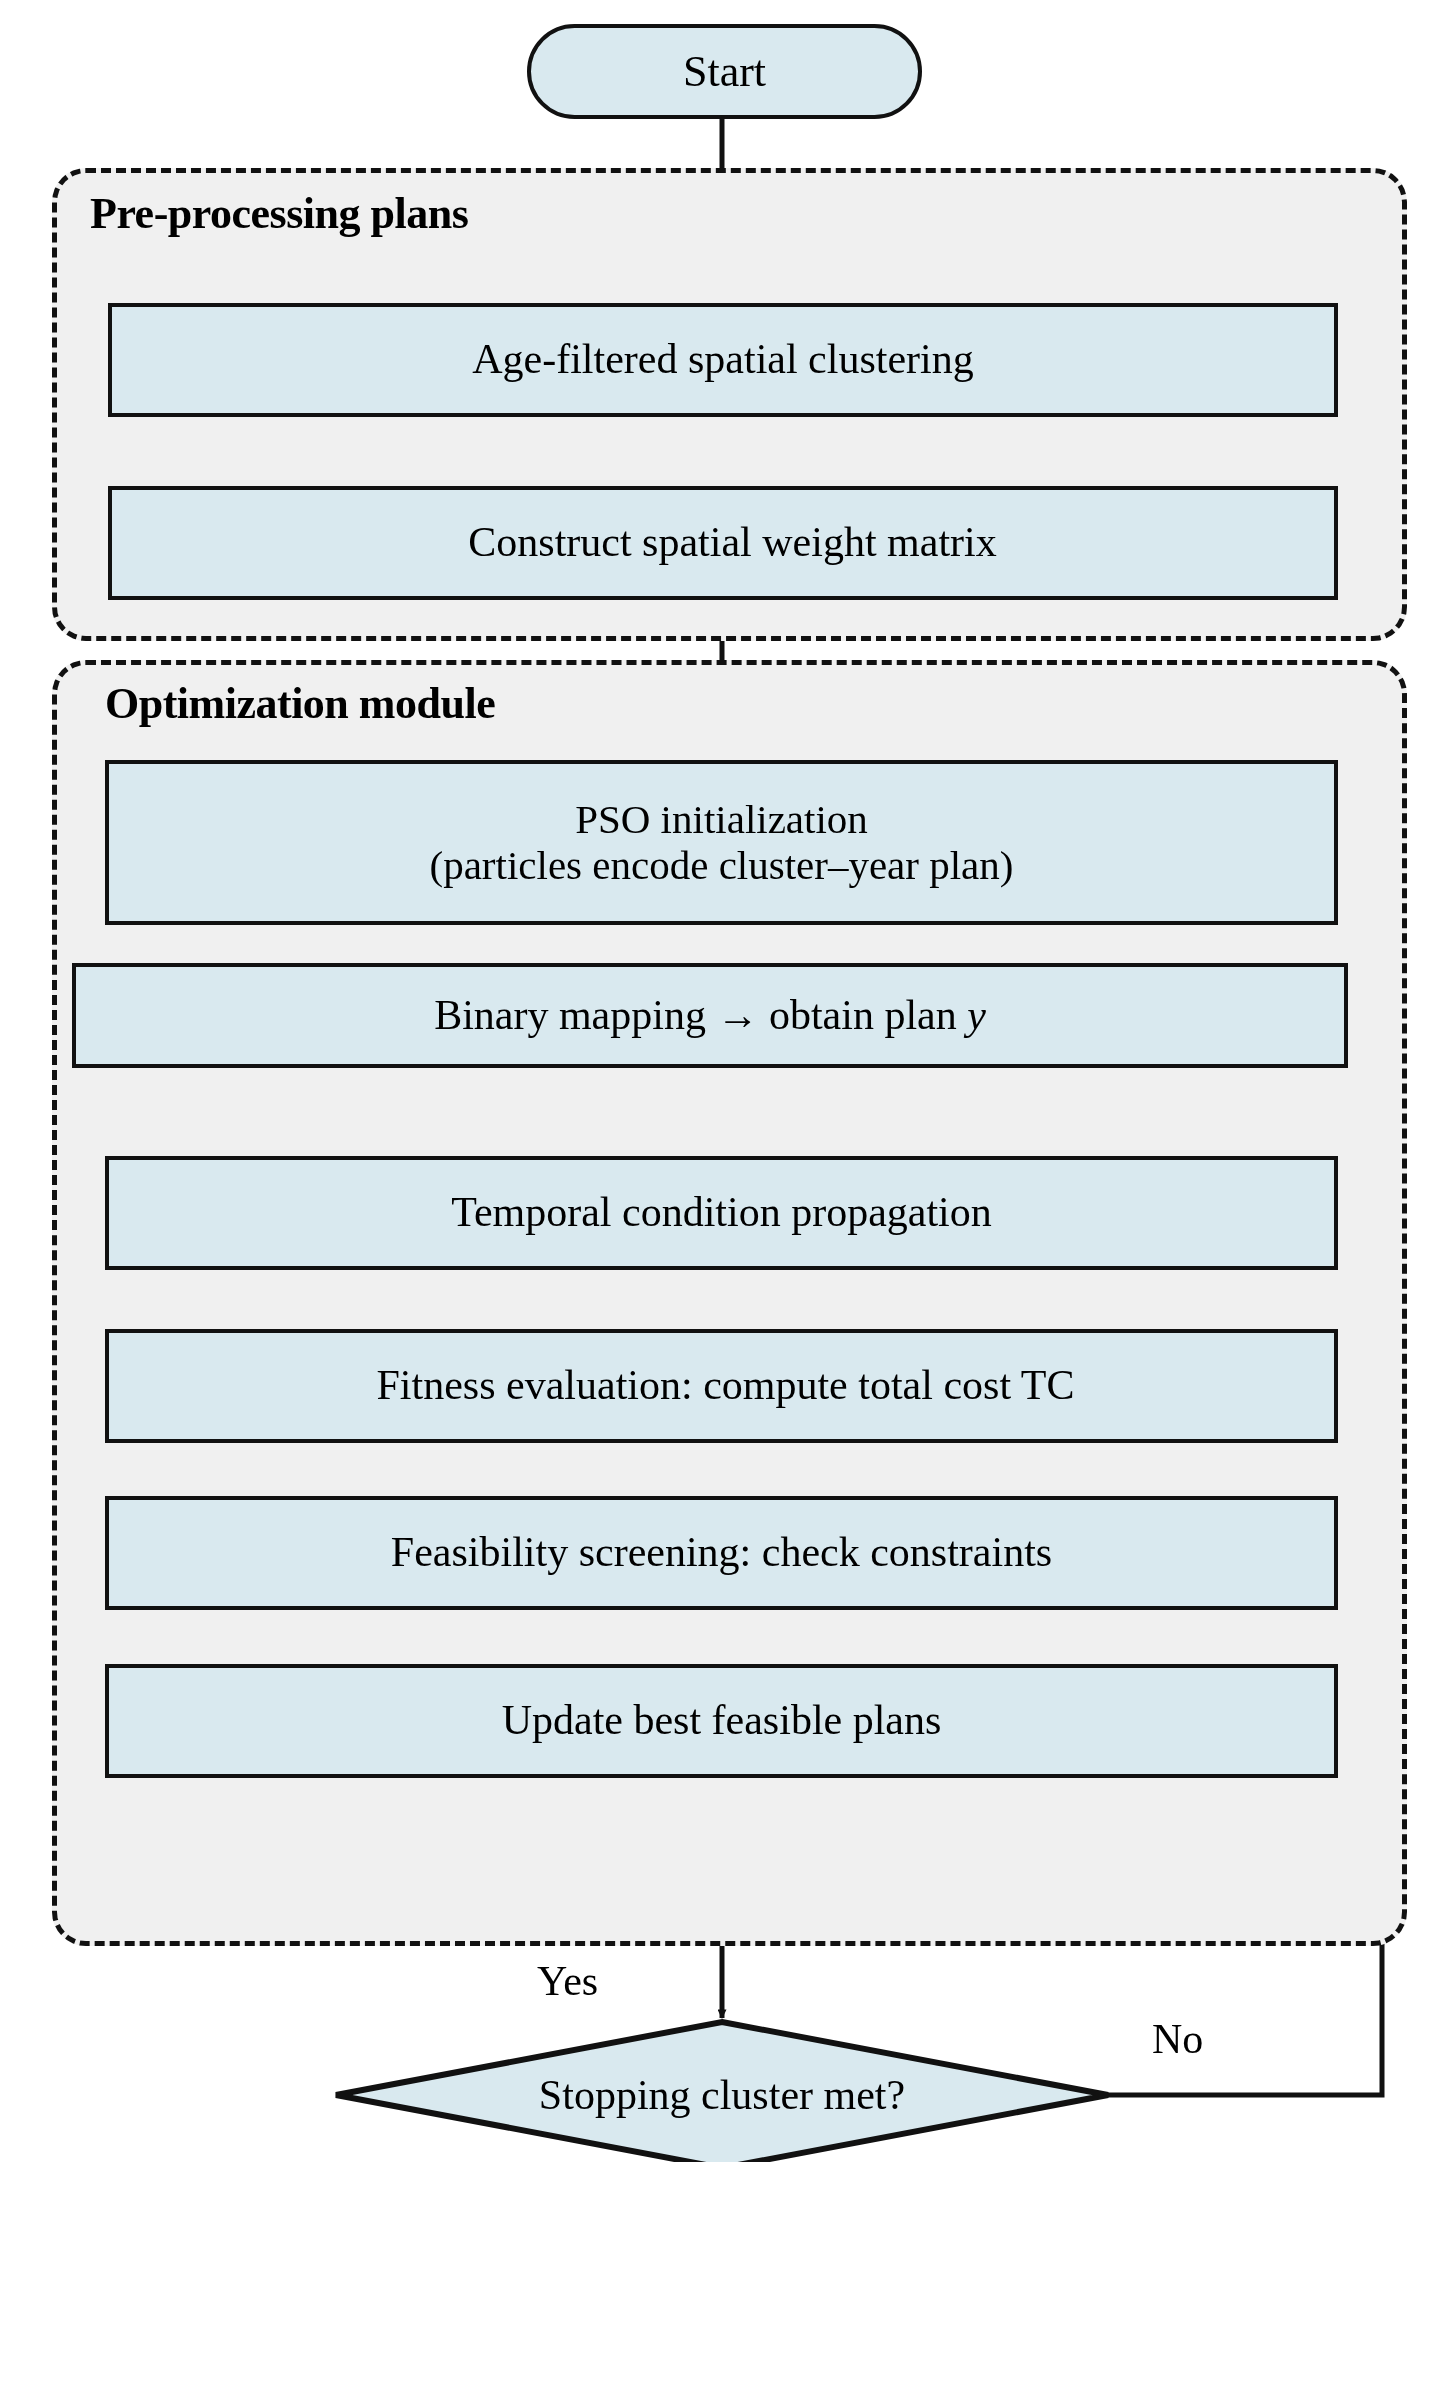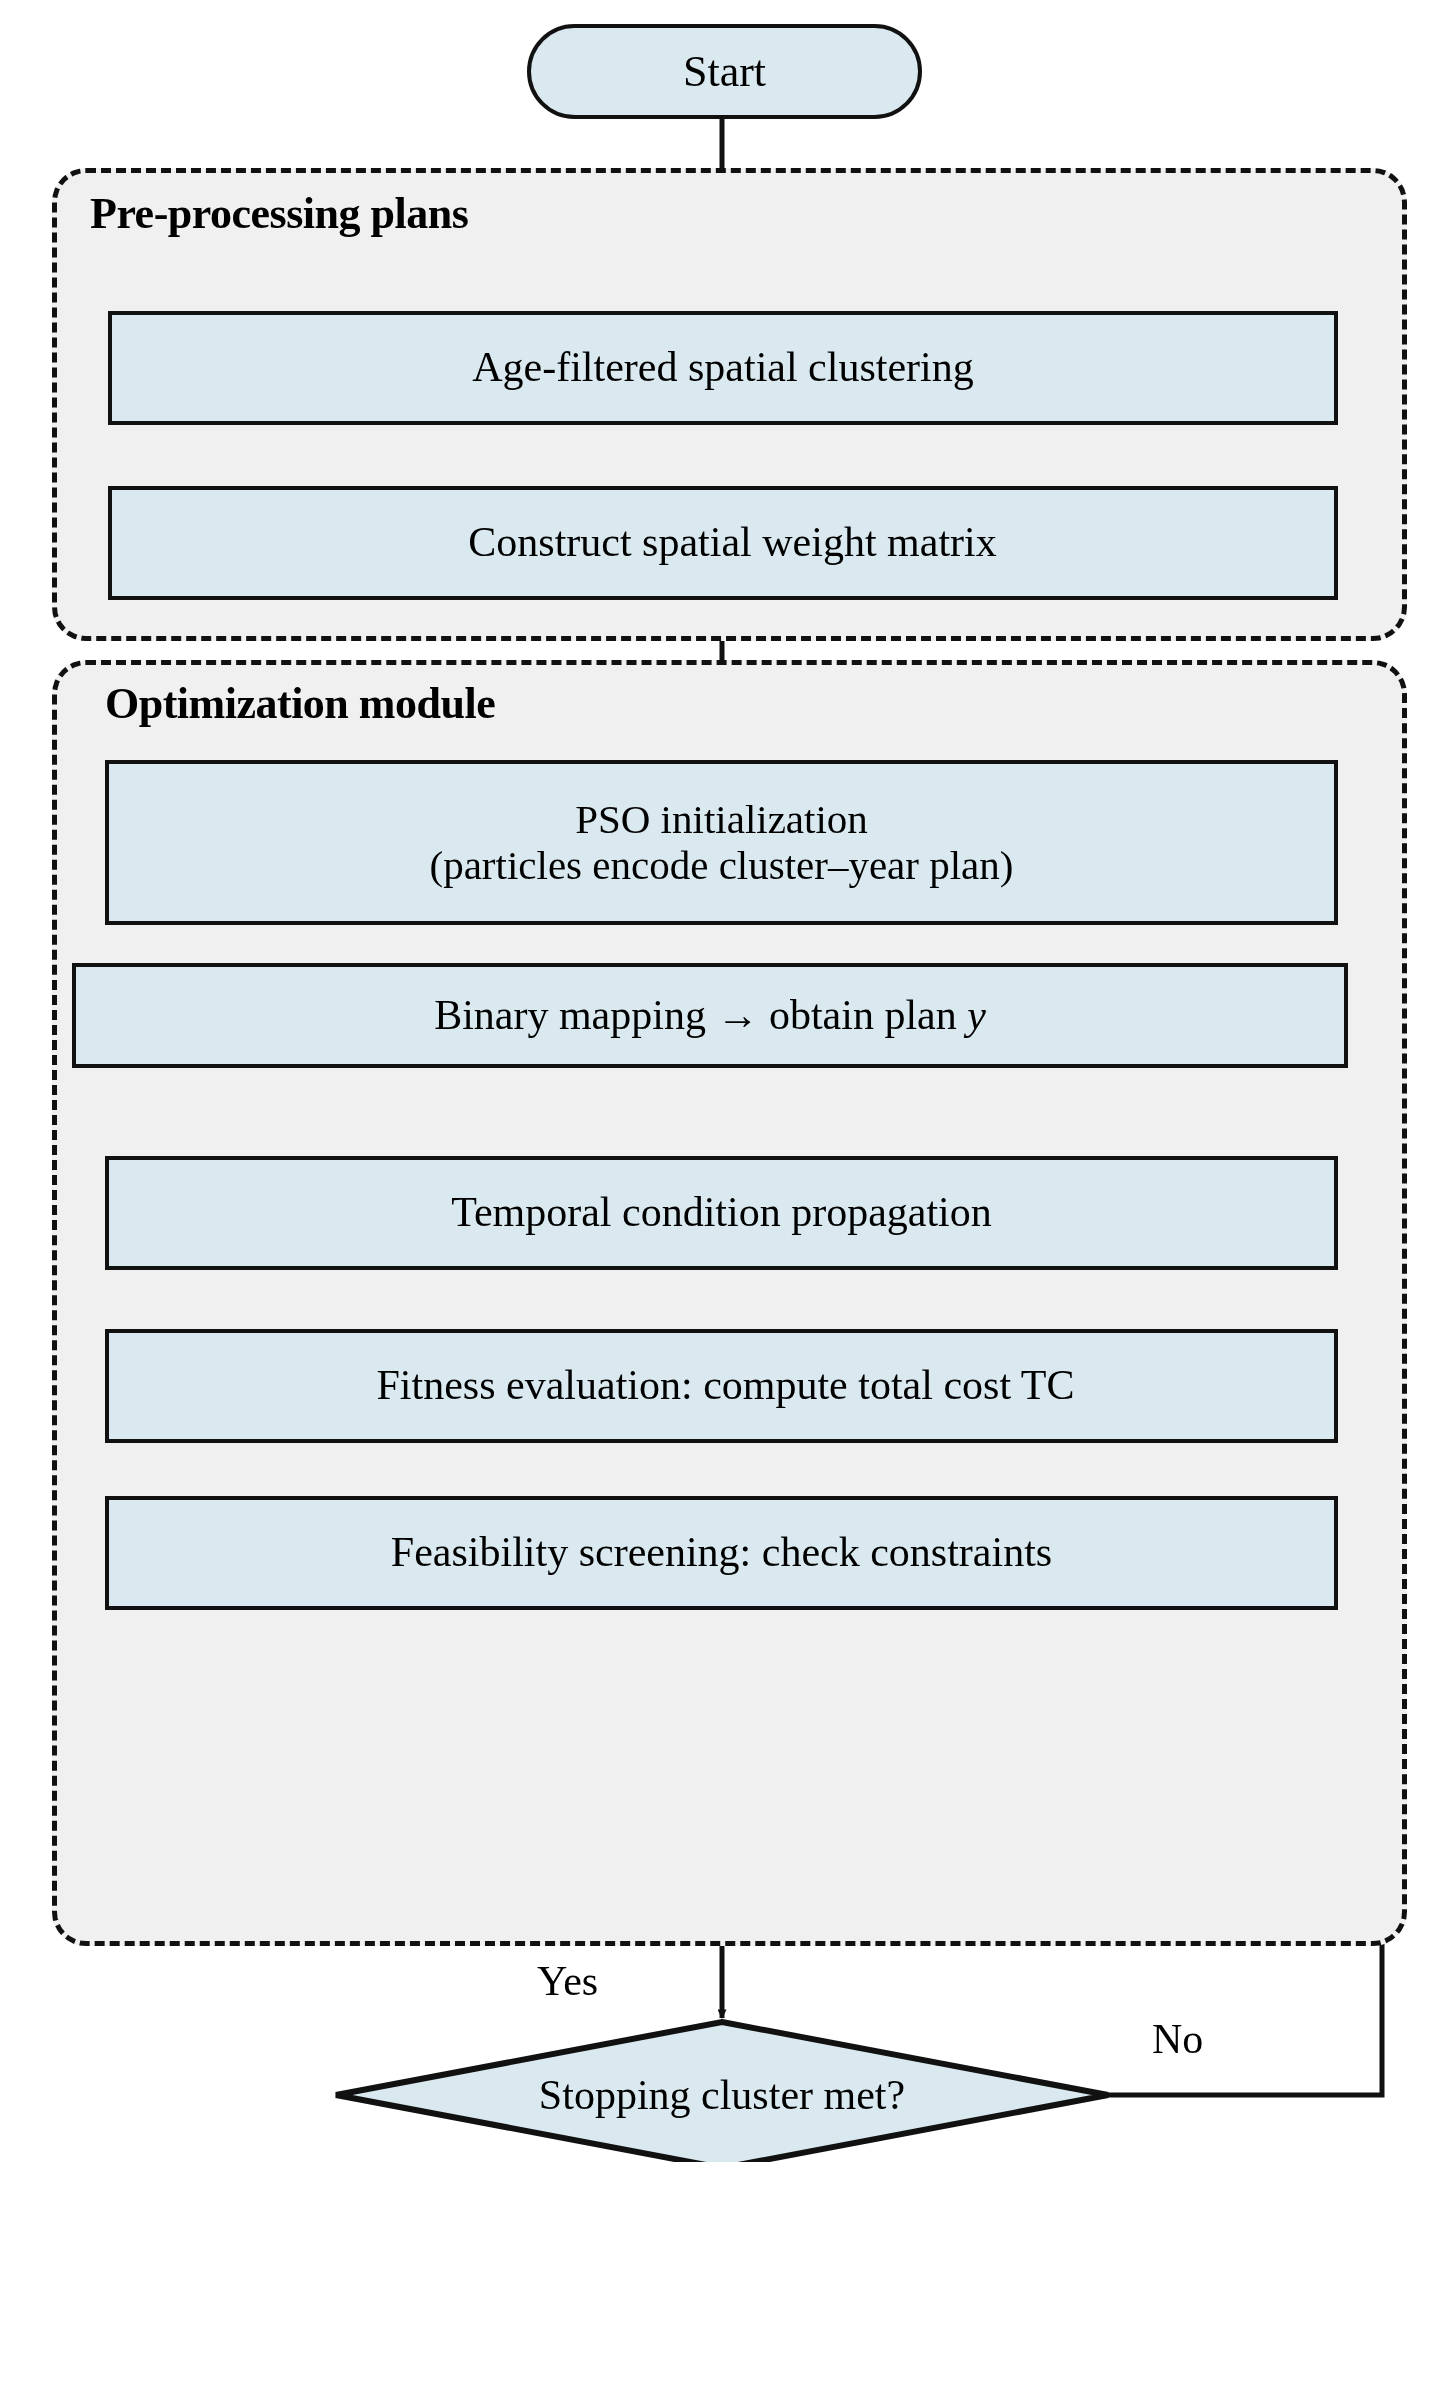--- a/index.html
+++ b/index.html
@@ -122,21 +122,21 @@
     </g>
   </svg>
 
   <div class="terminator" style="left:527px; top:24px; width:395px; height:95px; font-size:44px;">
     <span>Start</span>
   </div>
 
   <div class="module" style="left:52px; top:168px; width:1355px; height:473px;"></div>
   <div class="module-title" style="left:90px; top:188px; font-size:44px;">Pre-processing plans</div>
 
-  <div class="node" style="left:108px; top:311px; width:1230px; height:114px; font-size:42px;">
+  <div class="node" style="left:108px; top:303px; width:1230px; height:114px; font-size:42px;">
     <span>Age-filtered spatial clustering</span>
   </div>
 
   <div class="node" style="left:108px; top:486px; width:1230px; height:114px; font-size:42px;padding-left:19px;">
     <span>Construct spatial weight matrix</span>
   </div>
 
   <div class="module" style="left:52px; top:660px; width:1355px; height:1286px;"></div>
   <div class="module-title" style="left:105px; top:678px; font-size:44px;">Optimization module</div>
 
@@ -156,20 +156,23 @@
   </div>
 
   <div class="node" style="left:105px; top:1329px; width:1233px; height:114px; font-size:42px;padding-left:8px;">
     <span>Fitness evaluation: compute total cost TC</span>
   </div>
 
   <div class="node" style="left:105px; top:1496px; width:1233px; height:114px; font-size:42px;">
     <span>Feasibility screening: check constraints</span>
   </div>
 
+  <div class="node" style="left:105px; top:1664px; width:1233px; height:114px; font-size:42px;">
+    <span>Update best feasible plans</span>
+  </div>
 
 
   <svg class="layer" viewBox="0 0 1440 2385" xmlns="http://www.w3.org/2000/svg">
     <polygon points="722,2022 1108,2095 722,2168 336,2095" fill="#d9e9ef" stroke="#111111" stroke-width="6" stroke-linejoin="miter"></polygon>
   </svg>
   <div class="diamond-label" style="left:336px; top:2060px; width:772px; height:70px; font-size:42px;">Stopping cluster met?</div>
 
   <div class="edge-label" style="left:537px; top:1957px; font-size:42px;">Yes</div>
   <div class="edge-label" style="left:1152px; top:1999px; font-size:42px;margin-top:16px;">No</div>
 

